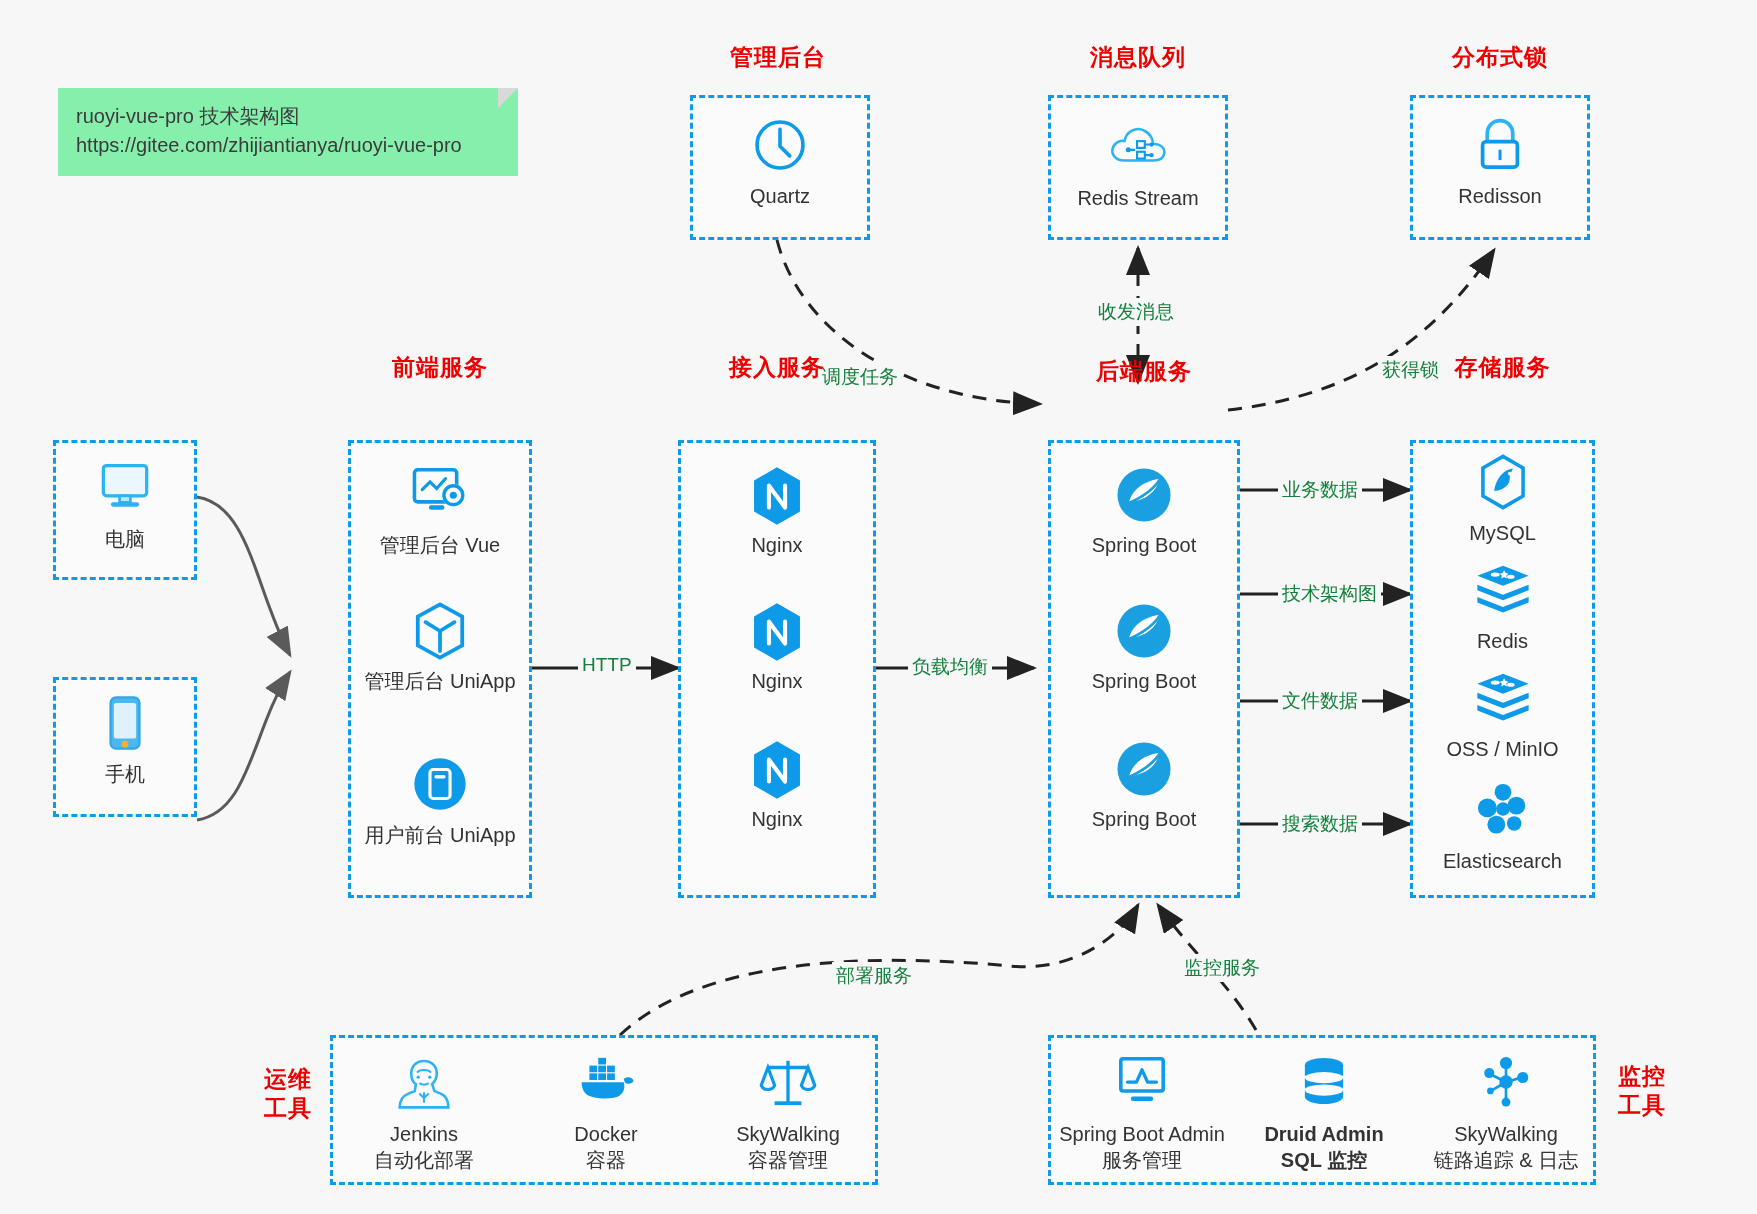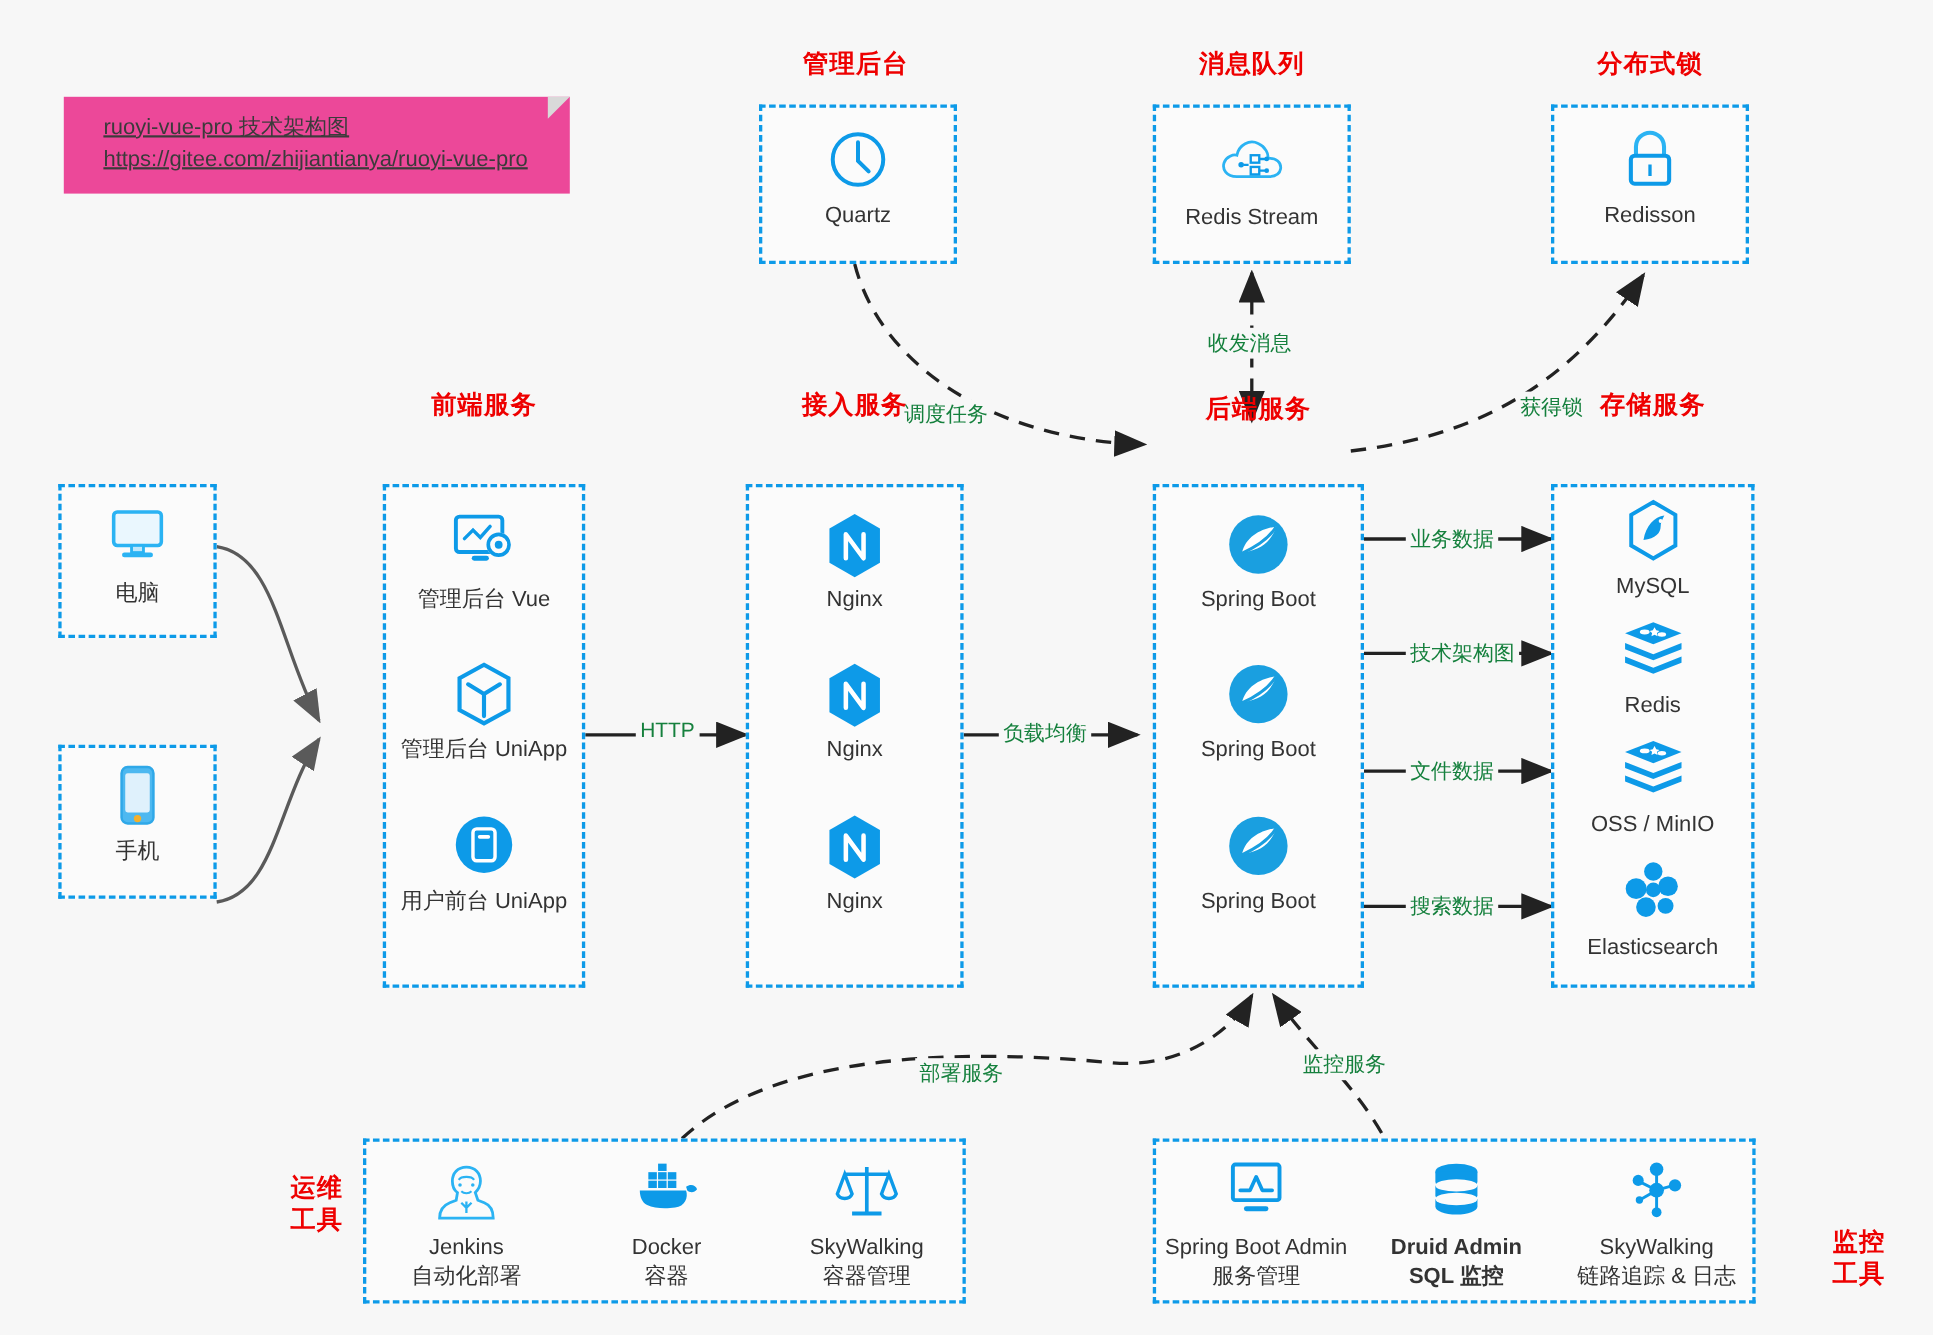--- a/index.html
+++ b/index.html
@@ -52,27 +52,26 @@
     font-size: 20px;
     color: #333;
     line-height: 1.28;
     white-space: nowrap;
   }
   .node .lbl.sub { display: block; }
 
   
   .note {
     position: absolute;
-    background: #ec4899;
-    padding: 14px 18px 16px 36px;
+    background: #86efac;
+    padding: 14px 18px 16px 18px;
     font-size: 20px;
     color: #3b3b3b;
     line-height: 1.45;
     white-space: nowrap;
-    text-decoration: underline;
   }
   .note .fold {
     position: absolute;
     right: 0; top: 0;
     width: 0; height: 0;
     border-left: 20px solid #d9d9d9;
     border-bottom: 20px solid transparent;
   }
 
   
@@ -234,21 +233,21 @@
     <div class="node" style="top:158px;">
       <span class="ico">
         <svg width="58" height="60" viewBox="0 0 50 54">
           <path d="M25 3 L45 14 L45 40 L25 51 L5 40 L5 14 Z" fill="none" stroke="#0d9ae8" stroke-width="3.4"></path>
           <path d="M25 27 L25 45 M25 27 L12 19 M25 27 L38 19" fill="none" stroke="#0d9ae8" stroke-width="3.4" stroke-linecap="round"></path>
         </svg>
       </span>
       <span class="lbl">管理后台 UniApp</span>
     </div>
 
-    <div class="node" style="top:296px;">
+    <div class="node" style="top:312px;">
       <span class="ico">
         <svg width="58" height="58" viewBox="0 0 52 52">
           <circle cx="26" cy="26" r="23" fill="#0d9ae8"></circle>
           <rect x="17" y="13" width="18" height="26" rx="3" fill="none" stroke="#fff" stroke-width="2.8"></rect>
           <rect x="21" y="18" width="10" height="3" rx="1.5" fill="#fff"></rect>
         </svg>
       </span>
       <span class="lbl">用户前台 UniApp</span>
     </div>
   </div>
@@ -476,18 +475,18 @@
             <circle cx="11" cy="17" r="4.5"></circle>
             <circle cx="12" cy="33" r="3"></circle>
             <circle cx="26" cy="43" r="4"></circle>
           </g>
         </svg>
       </span>
       <span class="lbl">SkyWalking</span>
       <span class="lbl sub">链路追踪 &amp; 日志</span>
     </div>
   </div>
-  <div class="gtitle side" style="left:1612px; top:1114px;margin-left:48px;">
+  <div class="gtitle side" style="left:1612px; top:1062px;">
     <div>监控</div>
     <div>工具</div>
   </div>
 
 </div>
 
 </body></html>

